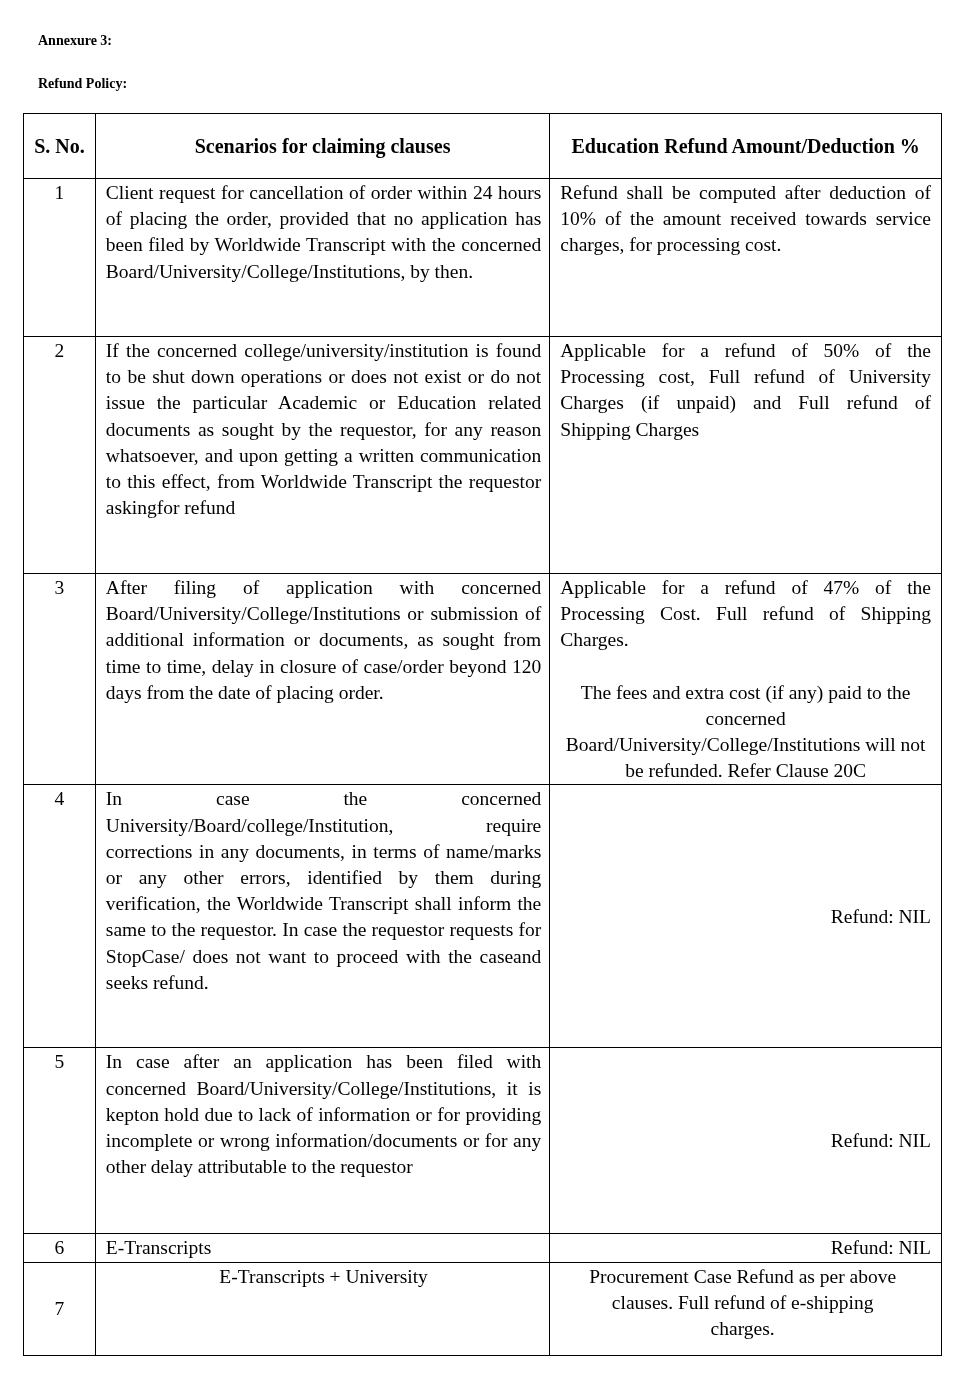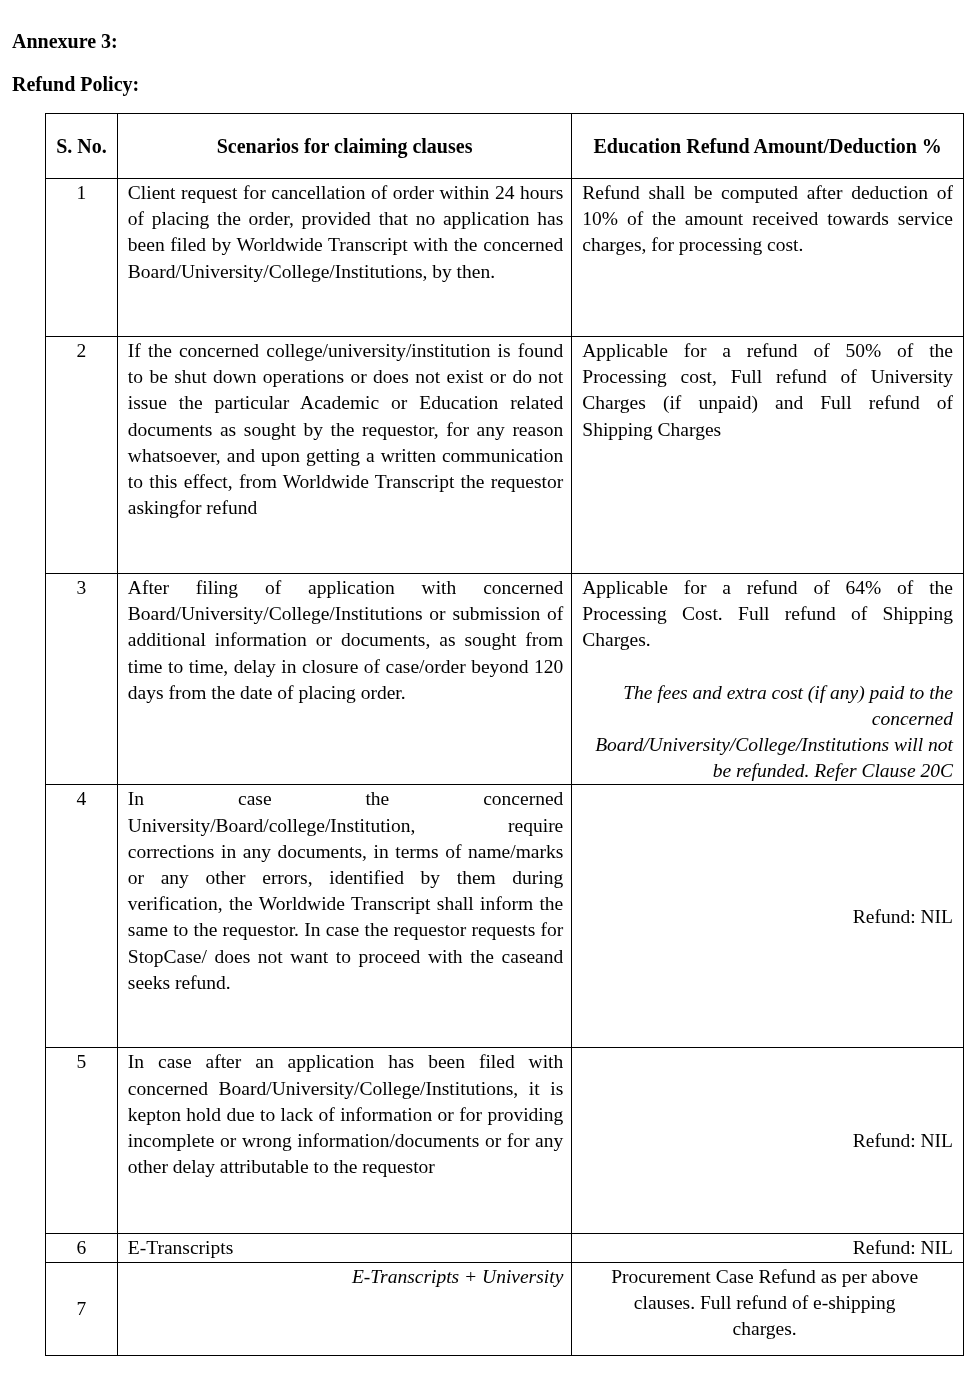--- a/index.html
+++ b/index.html
@@ -2,49 +2,49 @@
 <html><head>
 <meta charset="utf-8">
 <style>
   html, body { margin: 0; padding: 0; background: #ffffff; }
   body {
     width: 968px; height: 1385px; position: relative; overflow: hidden;
     font-family: "Liberation Serif", "DejaVu Serif", serif;
     color: #000;
   }
   .heading {
-    position: absolute; left: 12px;
-    font-weight: bold; font-size: 20px; line-height: 24px; text-align: center;
+    position: absolute; left: 38px;
+    font-weight: bold; font-size: 14px; line-height: 24px; text-align: center;
   }
   #annex { top: 29px; }
   #policy { top: 72px; }
 
   table.policy {
     position: absolute; left: 23px; top: 113px;
     width: 919px; border-collapse: collapse;
-    font-size: 19.5px; line-height: 26.2px; margin-left: 22px;
+    font-size: 19.5px; line-height: 26.2px;
   }
   table.policy td, table.policy th {
     border: 1.5px solid #000; vertical-align: top; padding: 0;
   }
   table.policy th {
     font-weight: bold; height: 64px; vertical-align: middle; text-align: center;
     font-size: 20px;
   }
   col.c1 { width: 72px; }
   col.c2 { width: 455px; }
   col.c3 { width: 392px; }
 
   .sno { text-align: center; padding-top: 1px !important; }
   .scen { padding: 1px 8px 0 10px !important; text-align: justify; }
   .elig { padding: 1px 10px 0 10px !important; text-align: justify; }
   .center-mid { vertical-align: middle !important; text-align: right; }
   .mid { vertical-align: middle !important; }
   .para-gap { margin-top: 26px; }
-  .left { text-align: right; font-style: italic; }
+  .left { text-align: center; }
   .proc { padding-left: 34px !important; padding-right: 40px !important; text-align: center; }
 </style>
 </head>
 <body>
 
 <div class="heading" id="annex">Annexure 3:</div>
 <div class="heading" id="policy">Refund Policy:</div>
 
 <table class="policy">
   <colgroup>
@@ -67,21 +67,21 @@
     </tr>
     <tr style="height:237px">
       <td class="sno">2</td>
       <td class="scen">If the concerned college/university/institution is found to be shut down operations or does not exist or do not issue the particular Academic or Education related documents as sought by the requestor, for any reason whatsoever, and upon getting a written communication to this effect, from Worldwide Transcript the requestor askingfor refund</td>
       <td class="elig">Applicable for a refund of 50% of the Processing cost, Full refund of University Charges (if unpaid) and Full refund of Shipping Charges</td>
     </tr>
     <tr style="height:209px">
       <td class="sno">3</td>
       <td class="scen">After filing of application with concerned Board/University/College/Institutions or submission of additional information or documents, as sought from time to time, delay in closure of case/order beyond 120 days from the date of placing order.</td>
       <td class="elig">
-        <div>Applicable for a refund of 64% of the Processing Cost. Full refund of Shipping Charges.</div>
+        <div>Applicable for a refund of 47% of the Processing Cost. Full refund of Shipping Charges.</div>
         <div class="para-gap left">The fees and extra cost (if any) paid to the concerned Board/University/College/Institutions will not be refunded. Refer Clause 20C</div>
       </td>
     </tr>
     <tr style="height:263px">
       <td class="sno">4</td>
       <td class="scen">In case the concerned University/Board/college/Institution, require corrections in any documents, in terms of name/marks or any other errors, identified by them during verification, the Worldwide Transcript shall inform the same to the requestor. In case the requestor requests for StopCase/ does not want to proceed with the caseand seeks refund.</td>
       <td class="elig center-mid">Refund: NIL</td>
     </tr>
     <tr style="height:186px">
       <td class="sno">5</td>

